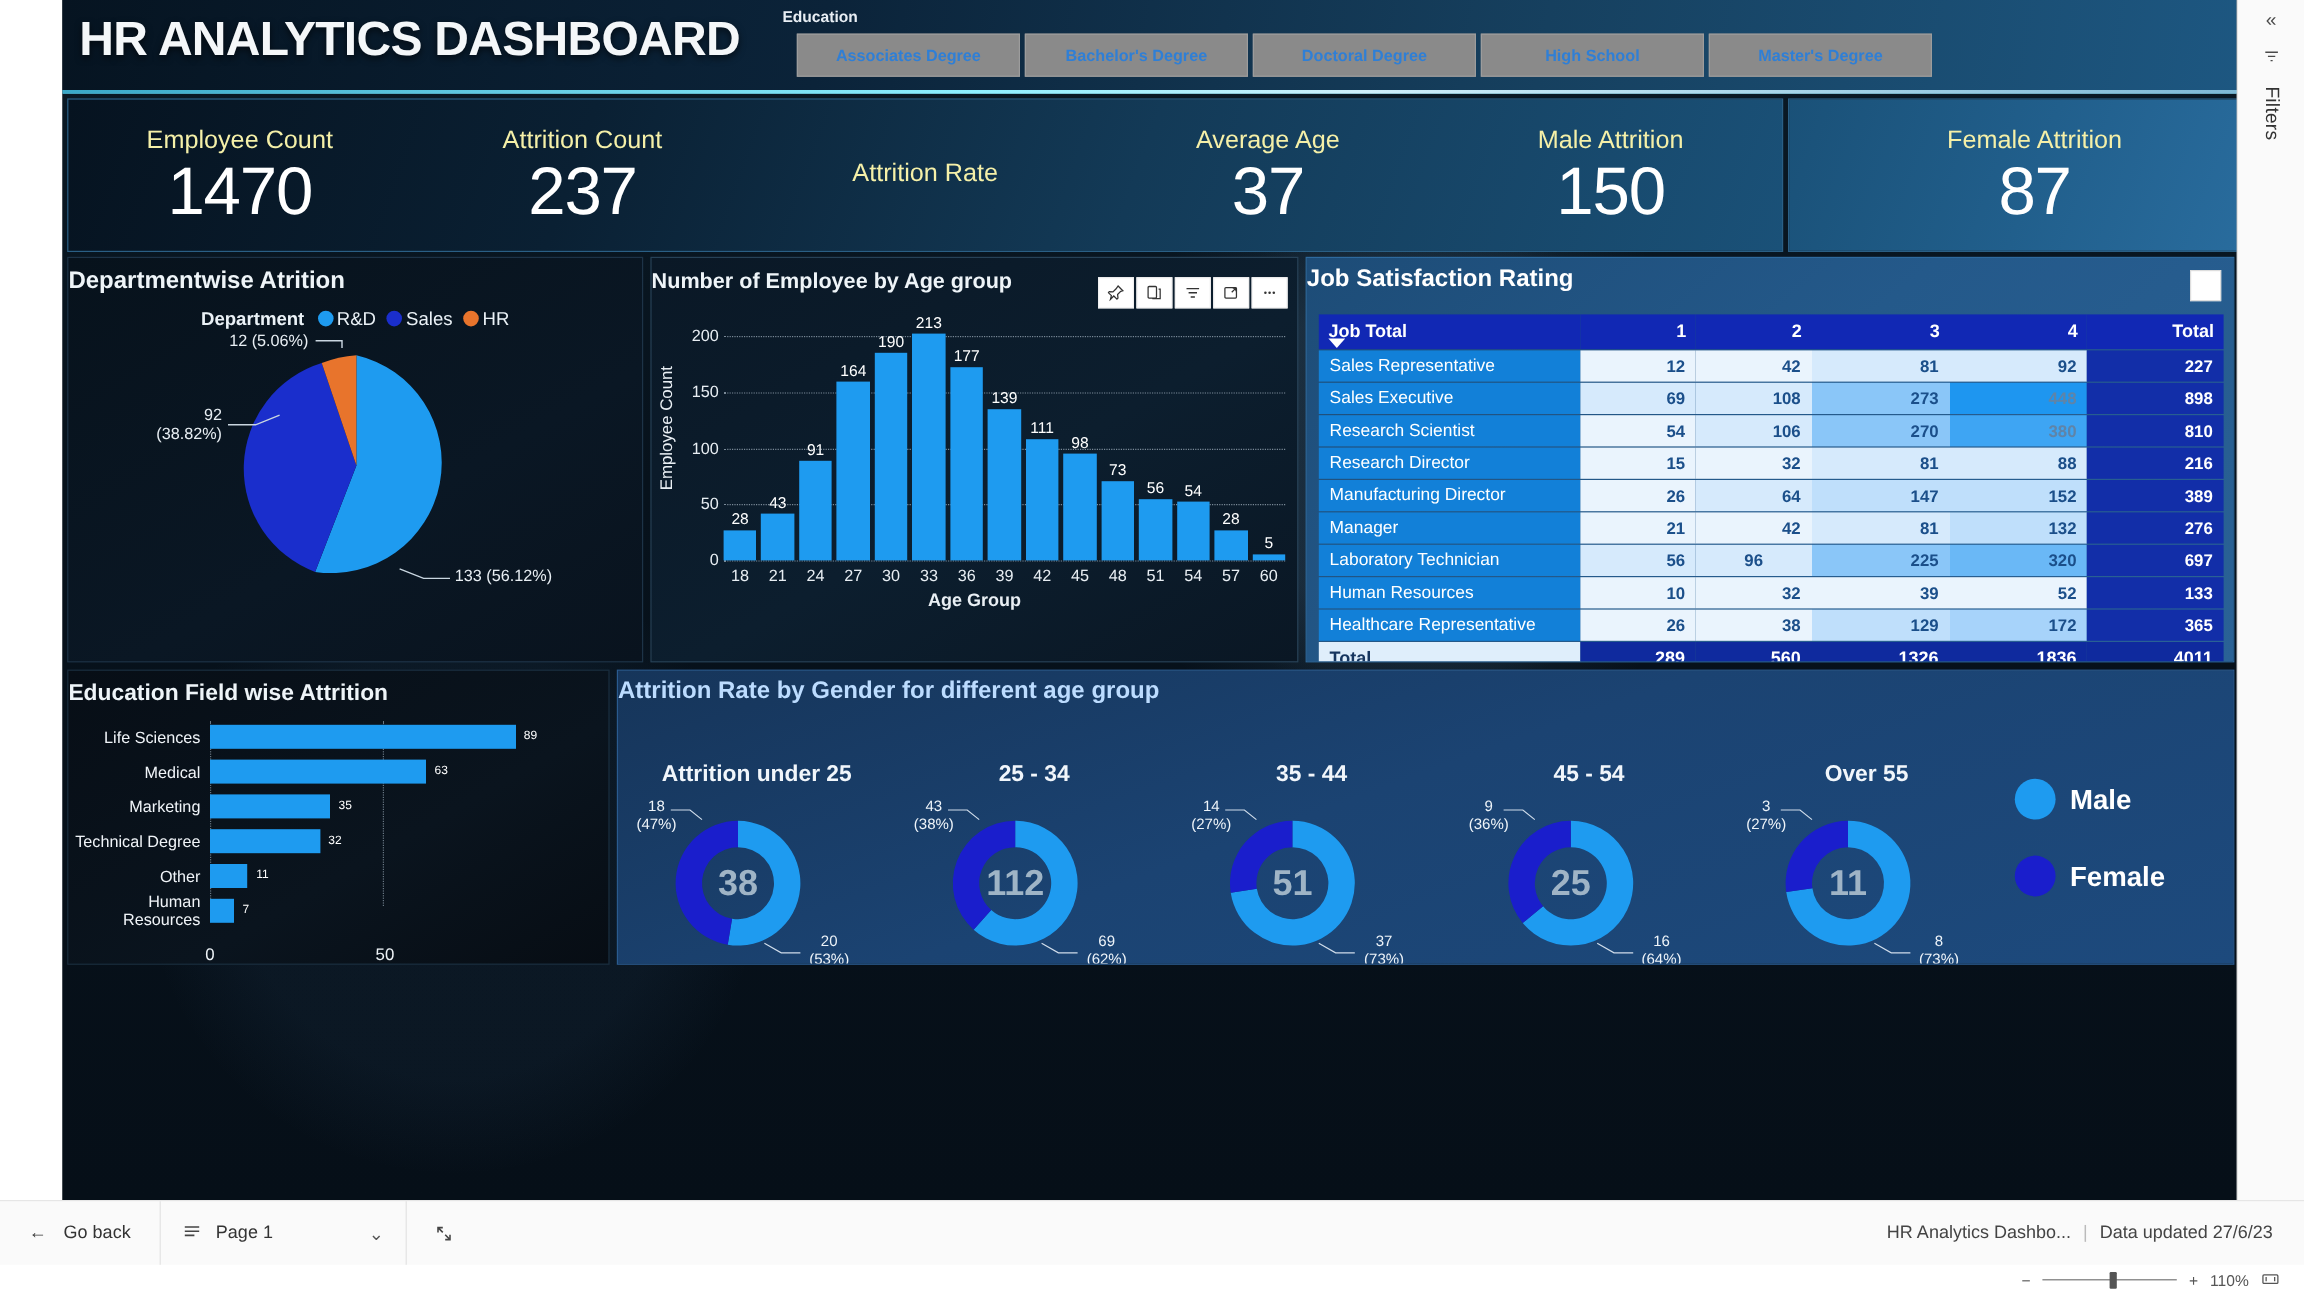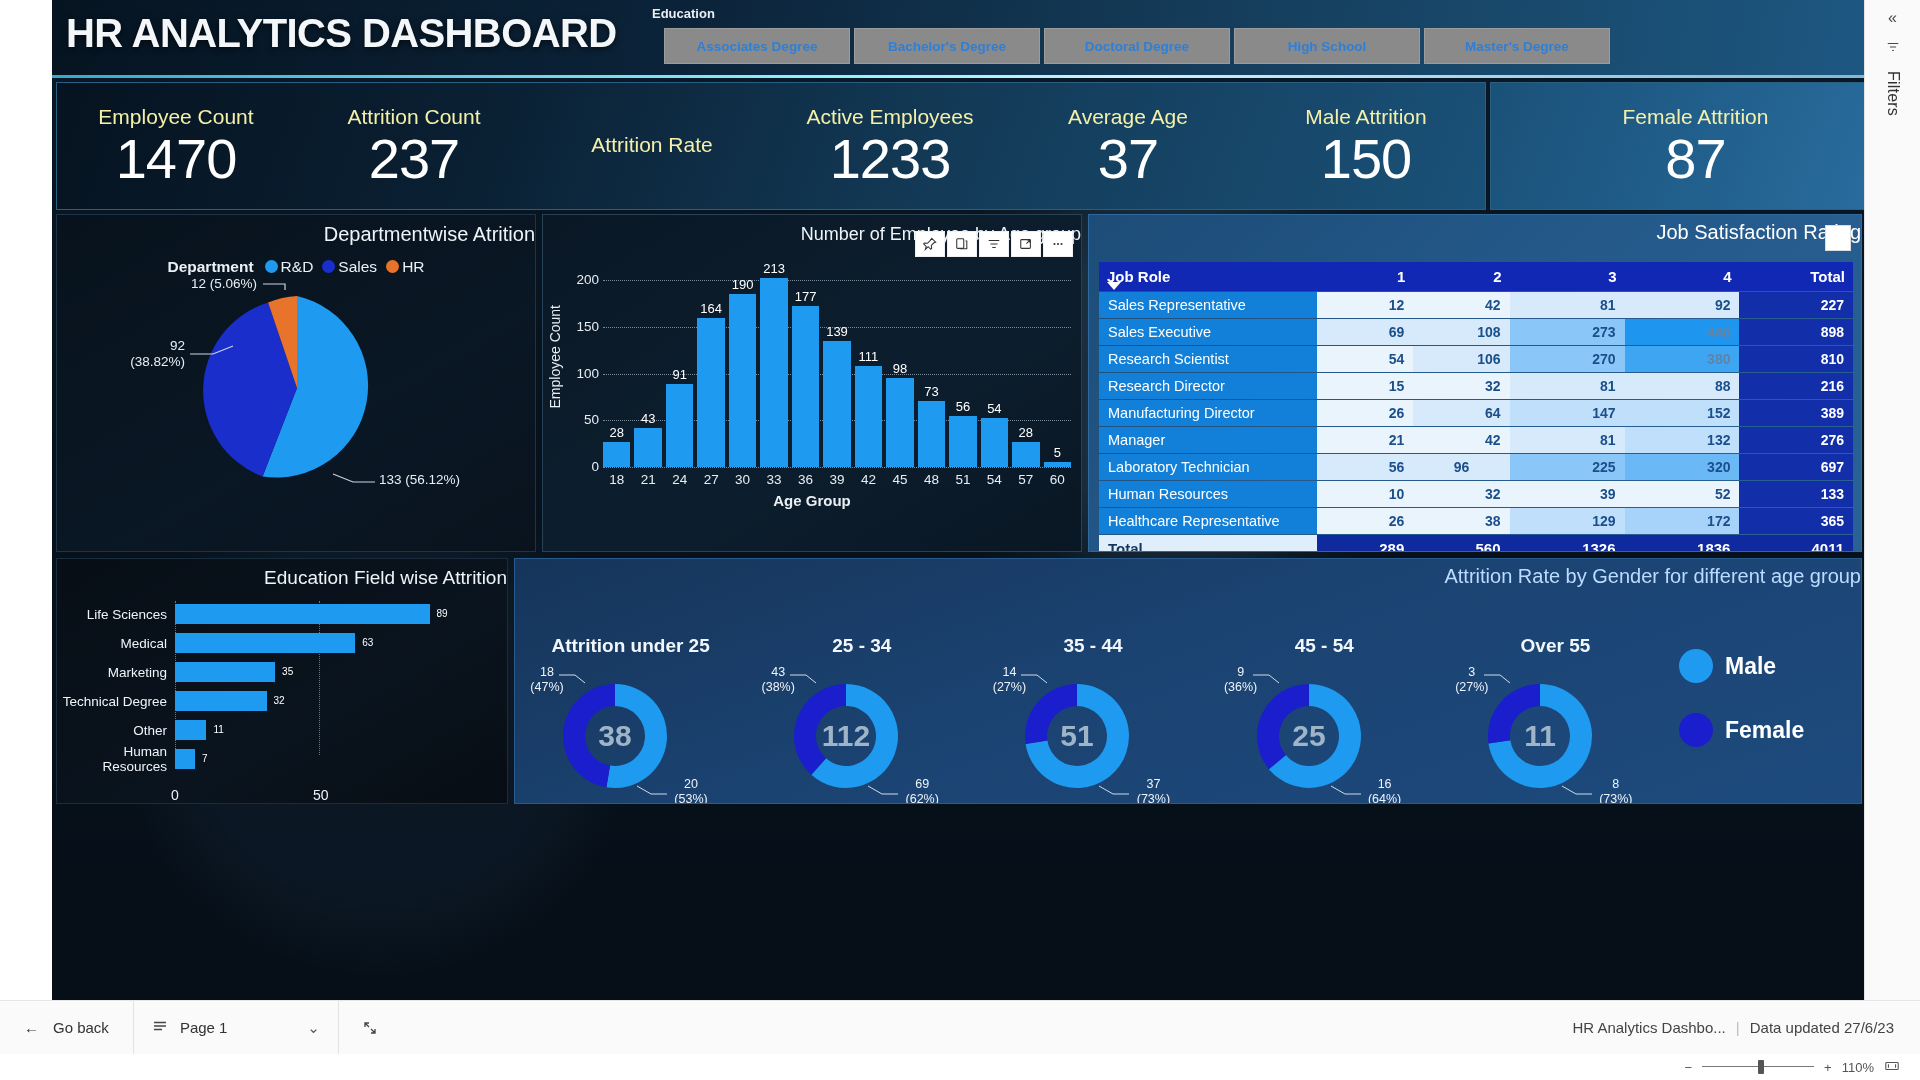--- a/index.html
+++ b/index.html
@@ -85,21 +85,21 @@
     background: linear-gradient(110deg,#1a5178 0%,#215f8c 50%,#2a6ea0 100%);
     border: 1px solid #2a5f85;
     display: flex;
   }
   .kpi { flex: 1; display: flex; flex-direction: column; align-items: center; justify-content: center; }
   .kpi-label { font-size: 21px; color: #f5f0a8; font-weight: 400; margin-bottom: 2px; }
   .kpi-value { font-size: 56px; color: #ffffff; font-weight: 400; line-height: 1; letter-spacing: -1px; }
 
   
   .visual { position: absolute; overflow: hidden; }
-  .vtitle { text-align: right; color: #eef4f8; font-weight: 400; }
+  .vtitle { text-align: left; color: #eef4f8; font-weight: 700; }
 
   
   #v-pie {
     left: 4px; top: 214px; width: 480px; height: 338px;
     background: linear-gradient(150deg,#07121c 0%,#0a1724 60%,#09131e 100%);
     border: 1px solid #1d3347;
   }
   #v-pie .vtitle { font-size: 20px; margin-top: 8px; }
   .pie-legend {
     display:flex; align-items:center; justify-content:center; gap:9px;
@@ -249,24 +249,20 @@
       <div class="kpi">
         <div class="kpi-label">Employee Count</div>
         <div class="kpi-value">1470</div>
       </div>
       <div class="kpi">
         <div class="kpi-label">Attrition Count</div>
         <div class="kpi-value">237</div>
       </div>
       <div class="kpi">
         <div class="kpi-label">Attrition Rate</div>
-      </div>
-      <div class="kpi">
-        <div class="kpi-label">Active Employees</div>
-        <div class="kpi-value">1233</div>
       </div>
       <div class="kpi">
         <div class="kpi-label">Average Age</div>
         <div class="kpi-value">37</div>
       </div>
       <div class="kpi">
         <div class="kpi-label">Male Attrition</div>
         <div class="kpi-value">150</div>
       </div>
     </div>
@@ -432,21 +428,21 @@
         <div class="xaxis-title">Age Group</div>
       </div>
     </div>
 
     <div class="visual" id="v-table">
       <div class="vtitle">Job Satisfaction Rating</div>
       <div class="tbl-toggle"></div>
       <table class="jobsat">
         <thead>
           <tr>
-            <th class="rolehead"><span>Job Role</span><span class="caret"></span></th>
+            <th class="rolehead"><span>Job Total</span><span class="caret"></span></th>
             <th>1</th>
             <th>2</th>
             <th>3</th>
             <th>4</th>
             <th>Total</th>
           </tr>
         </thead>
         <tbody id="jobsat-body">
             <tr>
               <td class="role">Sales Representative</td>

